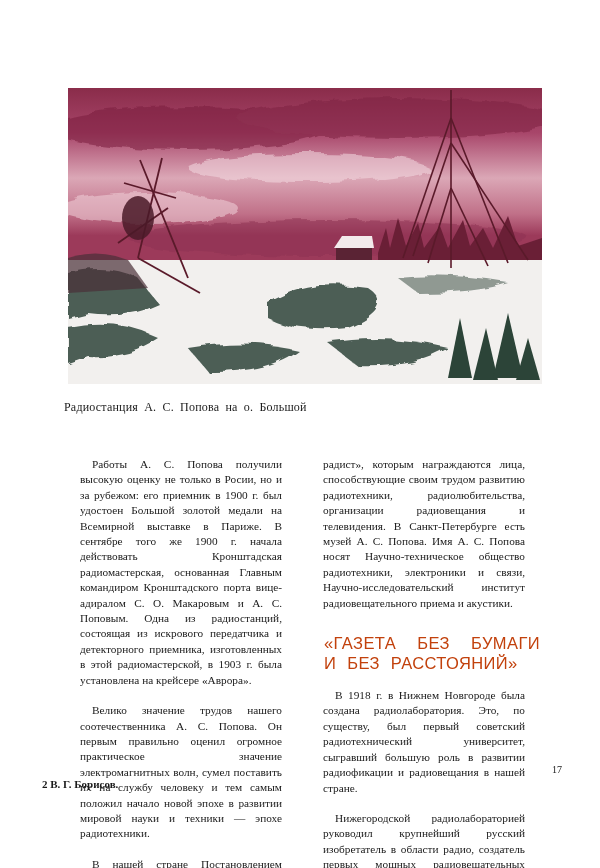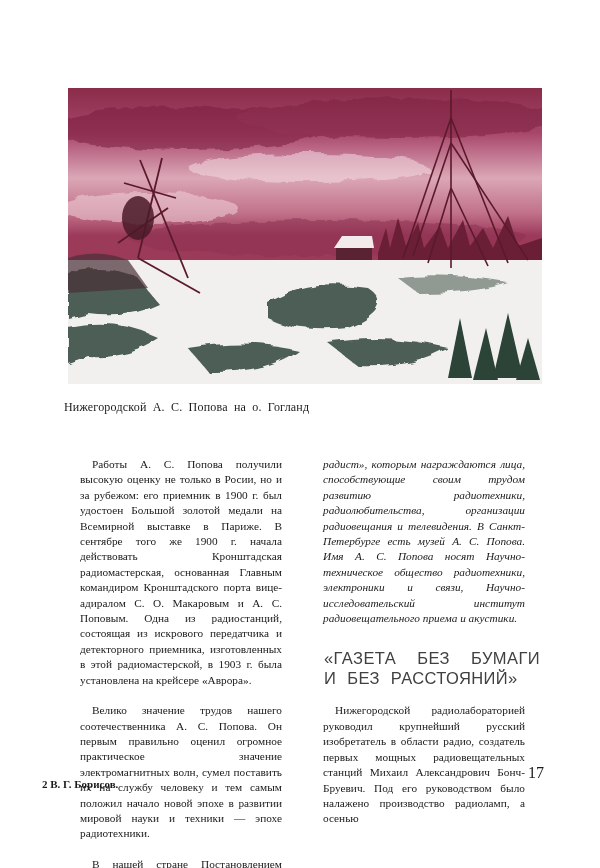--- a/index.html
+++ b/index.html
@@ -13,31 +13,31 @@
     .caption {
       position: absolute; left: 64px; top: 400px; font-size: 12px; letter-spacing: 0.2px; word-spacing: 3px;
     }
     .col {
       position: absolute; top: 442px; width: 232px; font-size: 11.3px; line-height: 15.4px;
       text-align: justify;
     }
     .col.left { left: 65px; }
     .col.right { left: 308px; }
     .col p { margin: 15px; text-indent: 12px; }
-    .col p.noindent { text-indent: 0; font-style: italic; }
+    .col p.noindent { text-indent: 0; }
     .heading {
       font-family: "Liberation Sans", "DejaVu Sans", sans-serif;
       font-size: 16.5px; line-height: 20px; margin: 22px 0 14px 16px; letter-spacing: 0.4px; word-spacing: 6px;
-      color: #404040;
+      color: #c2410c;
     }
     .footer-left {
       position: absolute; left: 42px; top: 778px; font-size: 11px; font-weight: bold;
     }
     .page-number {
-      position: absolute; left: 528px; top: 764px; font-size: 16px;
+      position: absolute; left: 552px; top: 764px; font-size: 10px;
     }
   </style>
 </head>
 <body>
 
 <div class="illustration">
   <svg width="474" height="296" viewBox="0 0 474 296" xmlns="http://www.w3.org/2000/svg">
     <defs>
       <linearGradient id="sky" x1="0" y1="0" x2="0" y2="1">
         <stop offset="0" stop-color="#8a2c4a"></stop>
@@ -97,28 +97,29 @@
       <line x1="94" y1="70" x2="70" y2="170"></line>
       <line x1="56" y1="95" x2="108" y2="110"></line>
       <line x1="70" y1="170" x2="132" y2="205"></line>
       <line x1="50" y1="155" x2="100" y2="120"></line>
     </g>
     <ellipse cx="70" cy="130" rx="16" ry="22" fill="#4a1a28" opacity="0.85"></ellipse>
     <path d="M0,170 Q30,160 60,172 L80,200 L0,205 Z" fill="#4a2f38" opacity="0.7"></path>
   </svg>
 </div>
 
-<div class="caption">Нижегородской А. С. Попова на о. Гогланд</div>
+<div class="caption">Радиостанция А. С. Попова на о. Большой</div>
 
 <div class="col left">
   <p>Работы А. С. Попова получили высокую оценку не только в Росии, но и за рубежом: его приемник в 1900 г. был удостоен Большой золотой медали на Всемирной выставке в Париже. В сентябре того же 1900 г. начала действовать Кронштадская радиомастерская, основанная Главным командиром Кронштадского порта вице-адиралом С. О. Макаровым и А. С. Поповым. Одна из радиостанций, состоящая из искрового передатчика и детекторного приемника, изготовленных в этой радиомастерской, в 1903 г. была установлена на крейсере «Аврора».</p>
   <p>Велико значение трудов нашего соотечественника А. С. Попова. Он первым правильно оценил огромное практическое значение электромагнитных волн, сумел поставить их на службу человеку и тем самым положил начало новой эпохе в развитии мировой науки и техники — эпохе радиотехники.</p>
   <p>В нашей стране Постановлением Правительства «Об ознаменовании 50-летия со дня изобретения радио А. С. Поповым» наш народ с 1945 г. отмечает 7 мая как День радио. Этим же постановлением учреждены золотая медаль имени А. С. Попова, присуждаемая ученым за выдающиеся научные работы и изобретения в области радио, нагрудный значок «Почетный</p>
 </div>
 
 <div class="col right">
   <p class="noindent">радист», которым награждаются лица, способствующие своим трудом развитию радиотехники, радиолюбительства, организации радиовещания и телевидения. В Санкт-Петербурге есть музей А. С. Попова. Имя А. С. Попова носят Научно-техническое общество радиотехники, электроники и связи, Научно-исследовательский институт радиовещательного приема и акустики.</p>
   <div class="heading">«ГАЗЕТА БЕЗ БУМАГИ И БЕЗ РАССТОЯНИЙ»</div>
+  <p>В 1918 г. в Нижнем Новгороде была создана радиолаборатория. Это, по существу, был первый советский радиотехнический университет, сыгравший большую роль в развитии радиофикации и радиовещания в нашей стране.</p>
   <p>Нижегородской радиолабораторией руководил крупнейший русский изобретатель в области радио, создатель первых мощных радиовещательных станций Михаил Александрович Бонч-Бруевич. Под его руководством было налажено производство радиоламп, а осенью</p>
 </div>
 
 <div class="footer-left">2 В. Г. Борисов.</div>
 <div class="page-number">17</div>
 
 </body></html>

